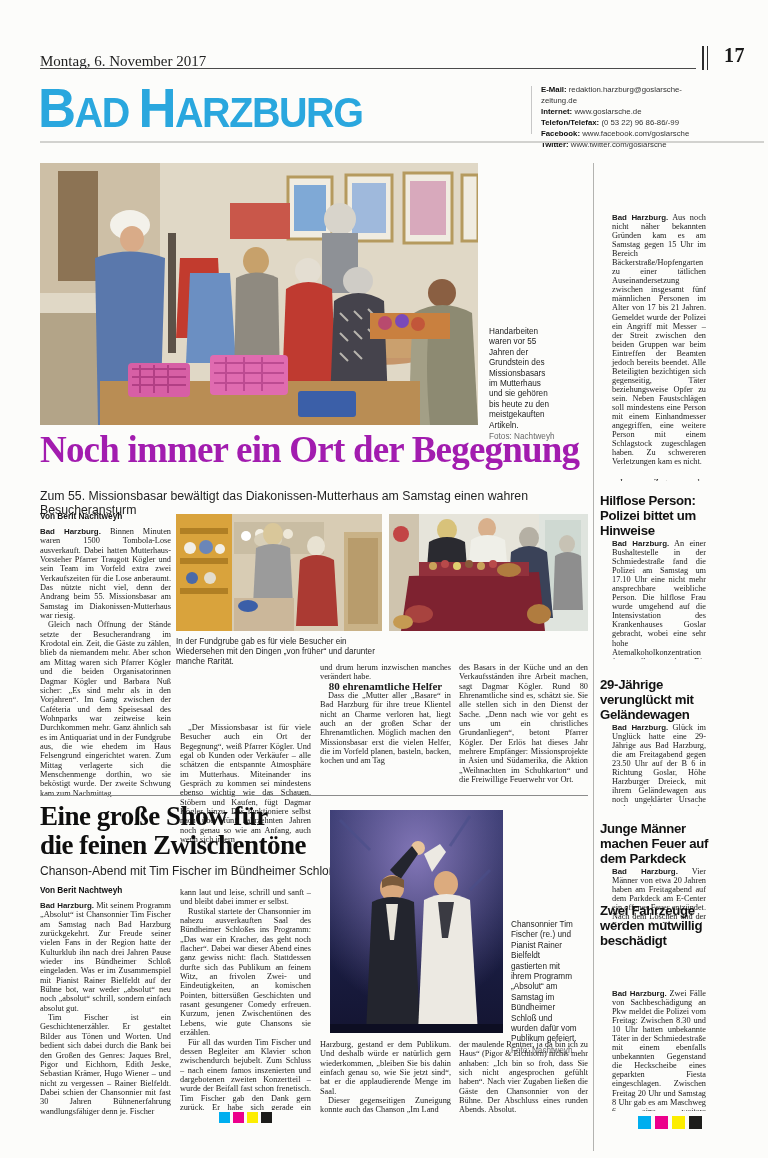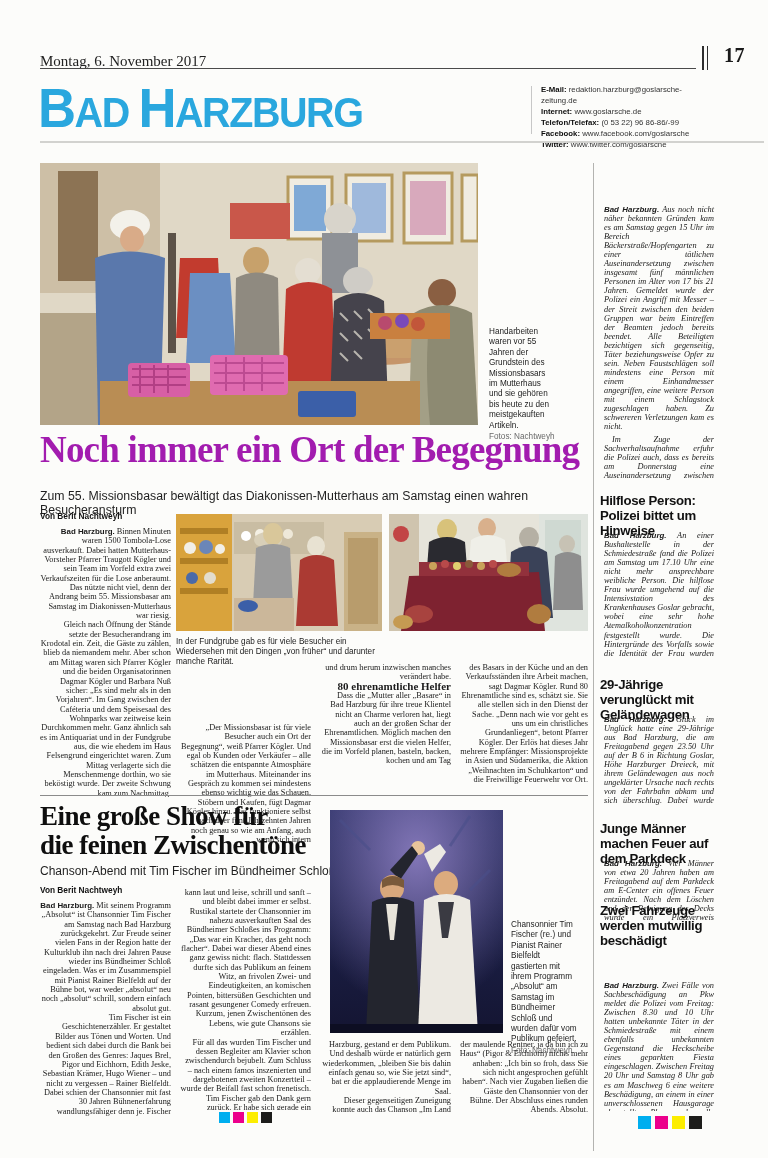--- a/index.html
+++ b/index.html
@@ -27,31 +27,31 @@
   .capside{font-family:"Liberation Sans",sans-serif;font-size:8.2px;line-height:10.4px;color:#1c1c1c;}
   .credit{color:#6a6a6a;margin-top:1px;}
   
   .hl1{font-size:37px;line-height:40px;font-weight:700;letter-spacing:-.8px;color:#a21caf;}
   .hl2{font-size:27px;line-height:29px;font-weight:700;letter-spacing:-.5px;color:#0e0e0e;}
   .sub{font-family:"Liberation Sans",sans-serif;color:#1f1f1f;}
   .sub1{font-size:12.3px;}
   .sub2{font-size:12px;}
   .byline{font-family:"Liberation Sans",sans-serif;font-size:8.3px;font-weight:700;color:#111;}
   .col{font-size:8.3px;line-height:9.35px;text-align:justify;overflow:hidden;hyphens:auto;}
-  .col p{margin:0;text-align:right;}
+  .col p{margin:0;}
   .col p.ind{text-indent:8px;}
   .city{font-family:"Liberation Sans",sans-serif;font-weight:700;font-size:7.9px;}
   .crosshead{font-size:11px;font-weight:700;text-align:center;margin:5px 0 4px 0;text-indent:0;}
   .rule2{height:1px;background:#8b8b8b;}
   .vdiv{width:1px;background:#b3b3b0;}
   
   .sbtitle{font-family:"Liberation Sans",sans-serif;font-size:13.2px;line-height:15px;font-weight:700;
            letter-spacing:-.3px;color:#111;}
   .sbcol{font-size:8.3px;line-height:9.05px;text-align:justify;overflow:hidden;hyphens:auto;}
-  .sbcol p{margin:4px;font-style:italic;}
+  .sbcol p{margin:12px;}
   .sbcol p.ind{text-indent:8px;}
   
   .regs{display:flex;}
   .reg{display:block;}
   .regs.small .reg{width:11px;height:11px;margin-right:3px;}
   .regs.big .reg{width:13px;height:13px;margin-right:4px;}
   .reg.c{background:#00aeef;}.reg.m{background:#ec008c;}.reg.y{background:#fced00;}.reg.k{background:#1d1d1b;}
 </style>
 </head>
 <body>

